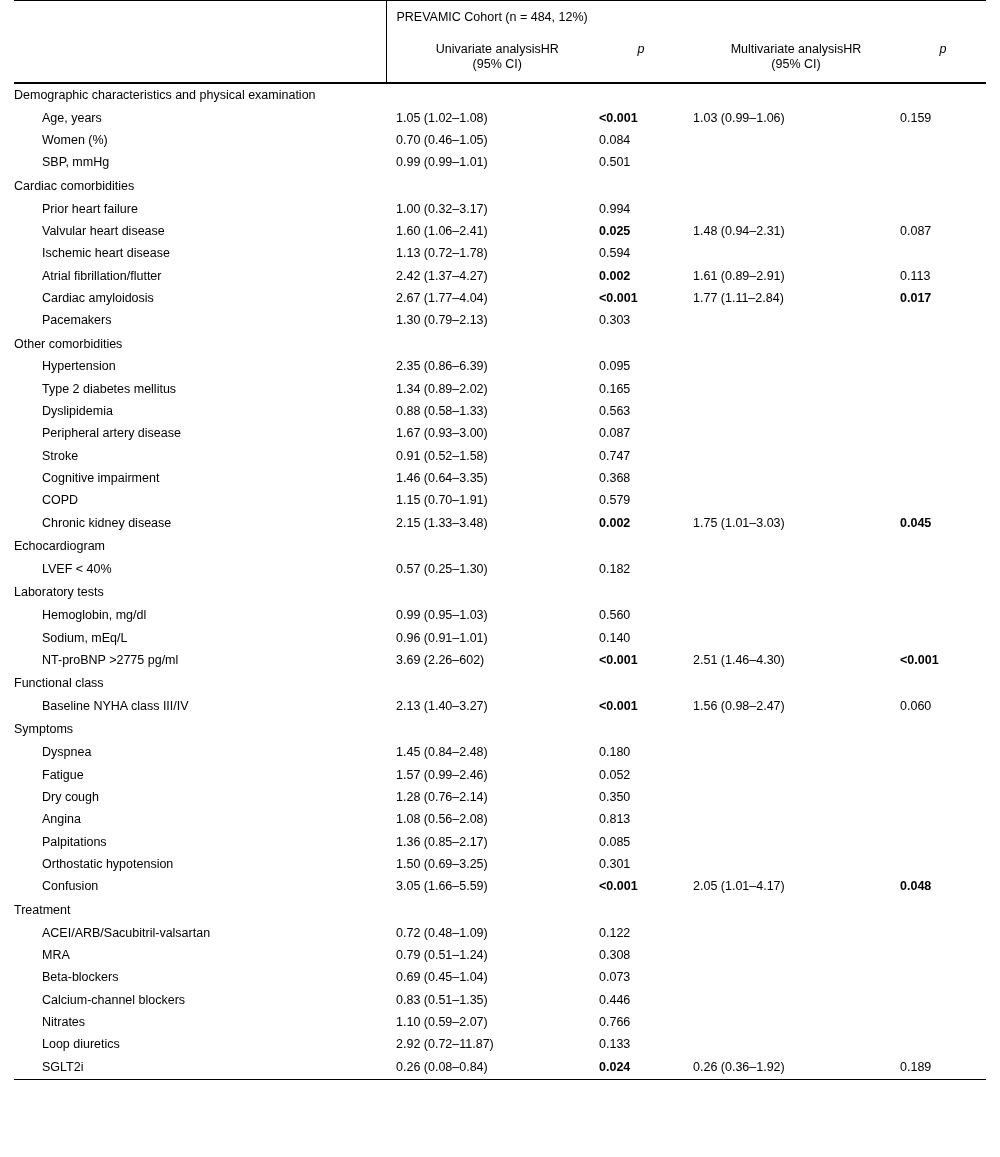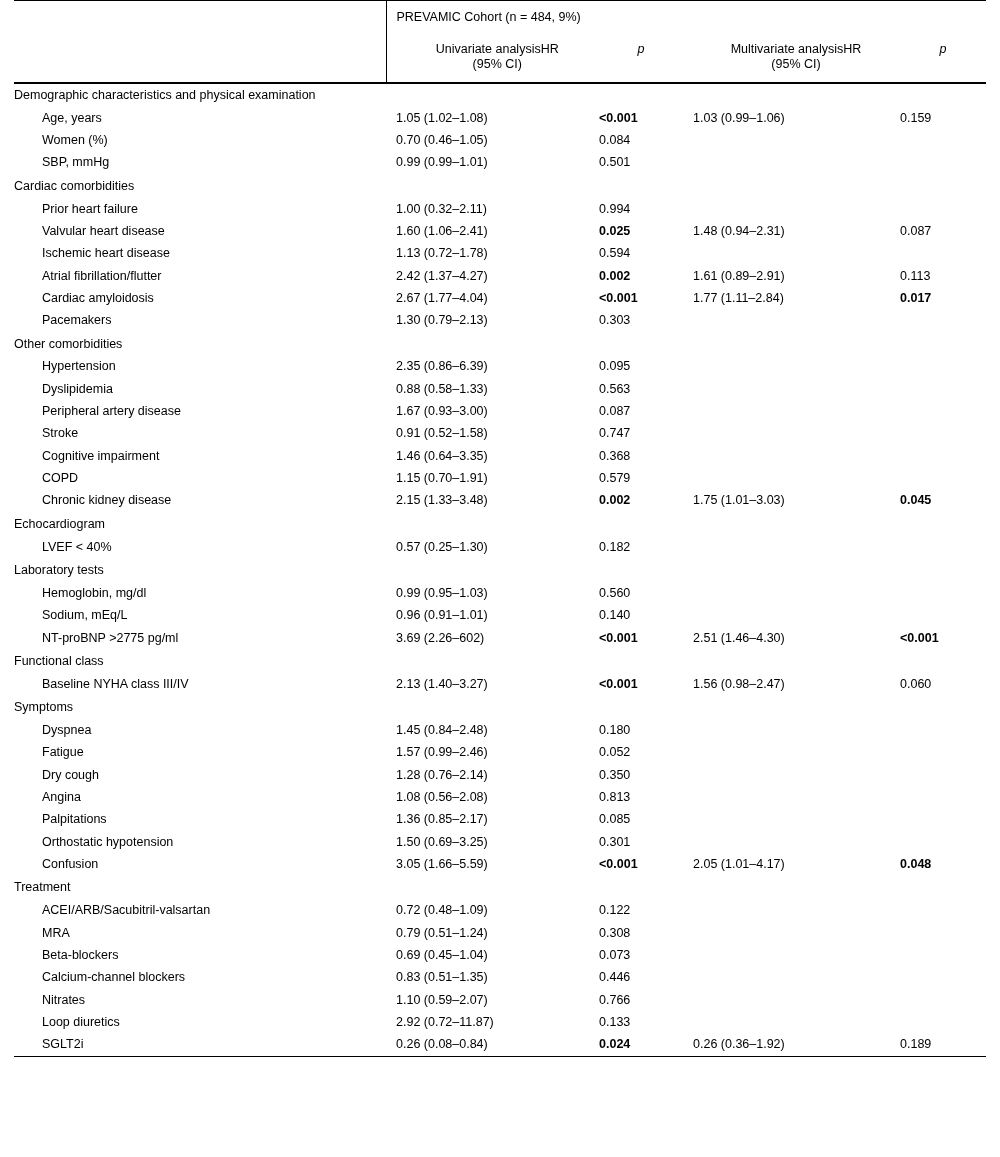--- a/index.html
+++ b/index.html
@@ -108,21 +108,21 @@
     <colgroup>
       <col class="c0">
         <col class="c1">
         <col class="c2">
         <col class="c3">
         <col class="c4">
     </colgroup>
     <tbody>
       <tr class="rule-top grouphead-row">
         <td></td>
-        <td class="cohort-cell" colspan="4">PREVAMIC Cohort (n = 484, 9%)</td>
+        <td class="cohort-cell" colspan="4">PREVAMIC Cohort (n = 484, 12%)</td>
       </tr>
       <tr class="rule-thin colhead-row">
         <td></td>
         <td class="first">
           <span>Univariate analysisHR</span><br>
           <span>(95% CI)</span>
         </td>
         <td class="pval ital">p</td>
         <td class="val3">
           <span>Multivariate analysisHR</span><br>
@@ -165,21 +165,21 @@
         </tr>
         <tr class="section">
           <td class="label">Cardiac comorbidities</td>
           <td class="val"></td>
           <td class="pval"></td>
           <td class="val3"></td>
           <td class="pval4"></td>
         </tr>
         <tr class="data">
           <td class="label indent">Prior heart failure</td>
-          <td class="val">1.00 (0.32–2.11)</td>
+          <td class="val">1.00 (0.32–3.17)</td>
           <td class="pval">0.994</td>
           <td class="val3"></td>
           <td class="pval4"></td>
         </tr>
         <tr class="data">
           <td class="label indent">Valvular heart disease</td>
           <td class="val">1.60 (1.06–2.41)</td>
           <td class="pval bold">0.025</td>
           <td class="val3">1.48 (0.94–2.31)</td>
           <td class="pval4">0.087</td>
@@ -216,20 +216,27 @@
           <td class="label">Other comorbidities</td>
           <td class="val"></td>
           <td class="pval"></td>
           <td class="val3"></td>
           <td class="pval4"></td>
         </tr>
         <tr class="data">
           <td class="label indent">Hypertension</td>
           <td class="val">2.35 (0.86–6.39)</td>
           <td class="pval">0.095</td>
+          <td class="val3"></td>
+          <td class="pval4"></td>
+        </tr>
+        <tr class="data">
+          <td class="label indent">Type 2 diabetes mellitus</td>
+          <td class="val">1.34 (0.89–2.02)</td>
+          <td class="pval">0.165</td>
           <td class="val3"></td>
           <td class="pval4"></td>
         </tr>
         <tr class="data">
           <td class="label indent">Dyslipidemia</td>
           <td class="val">0.88 (0.58–1.33)</td>
           <td class="pval">0.563</td>
           <td class="val3"></td>
           <td class="pval4"></td>
         </tr>

